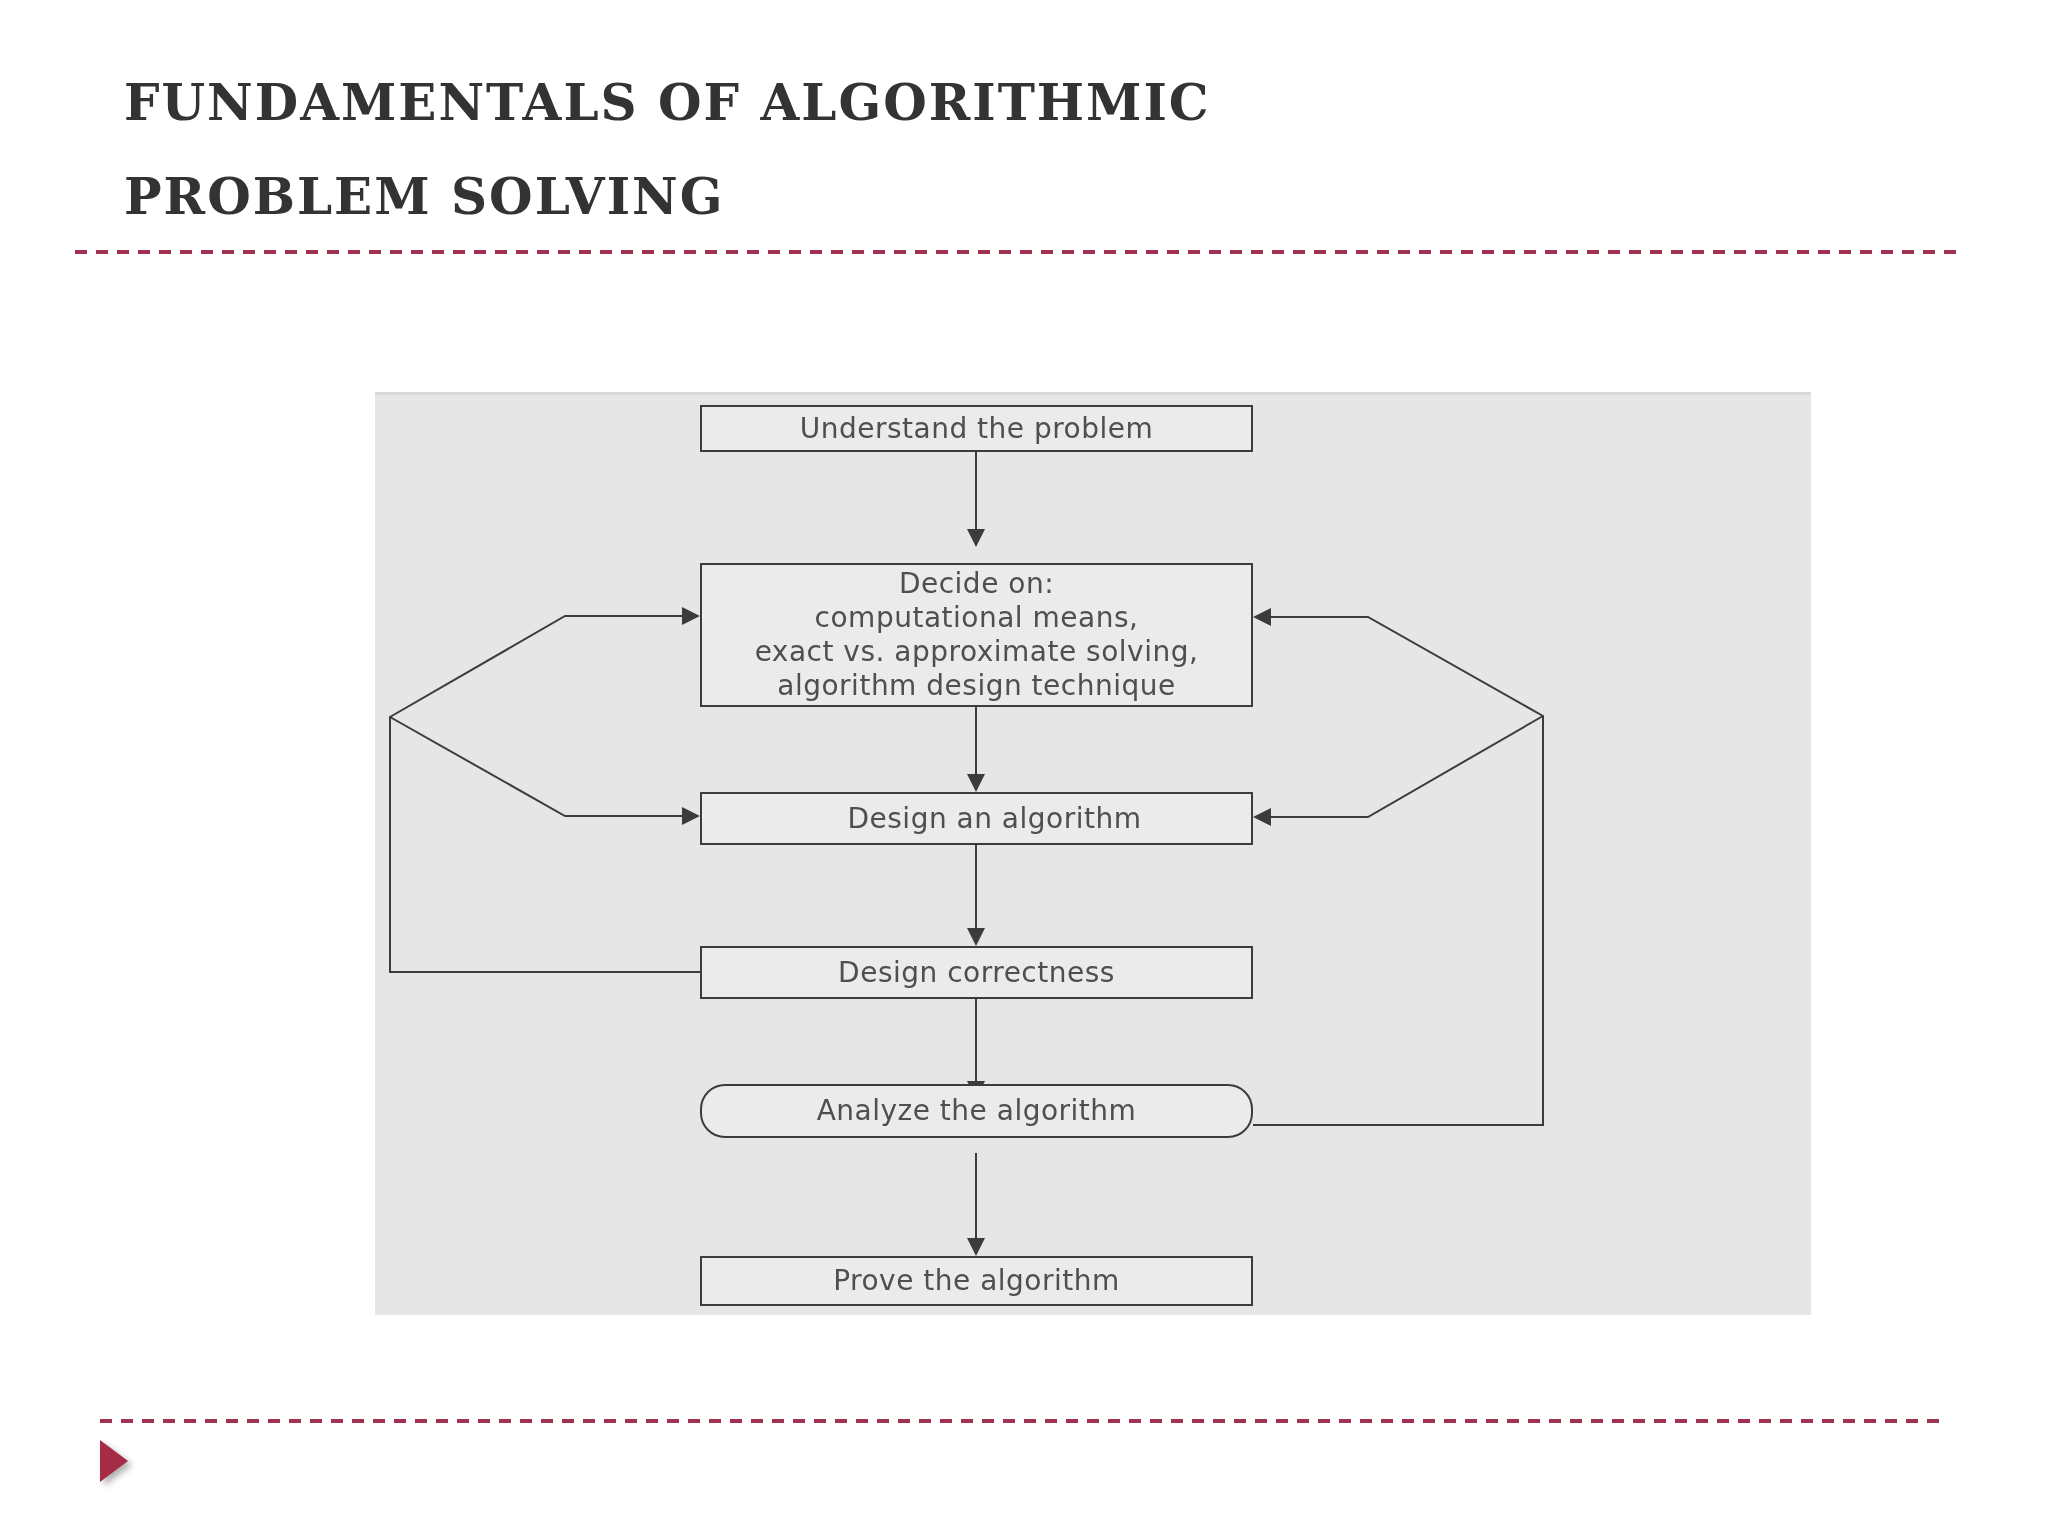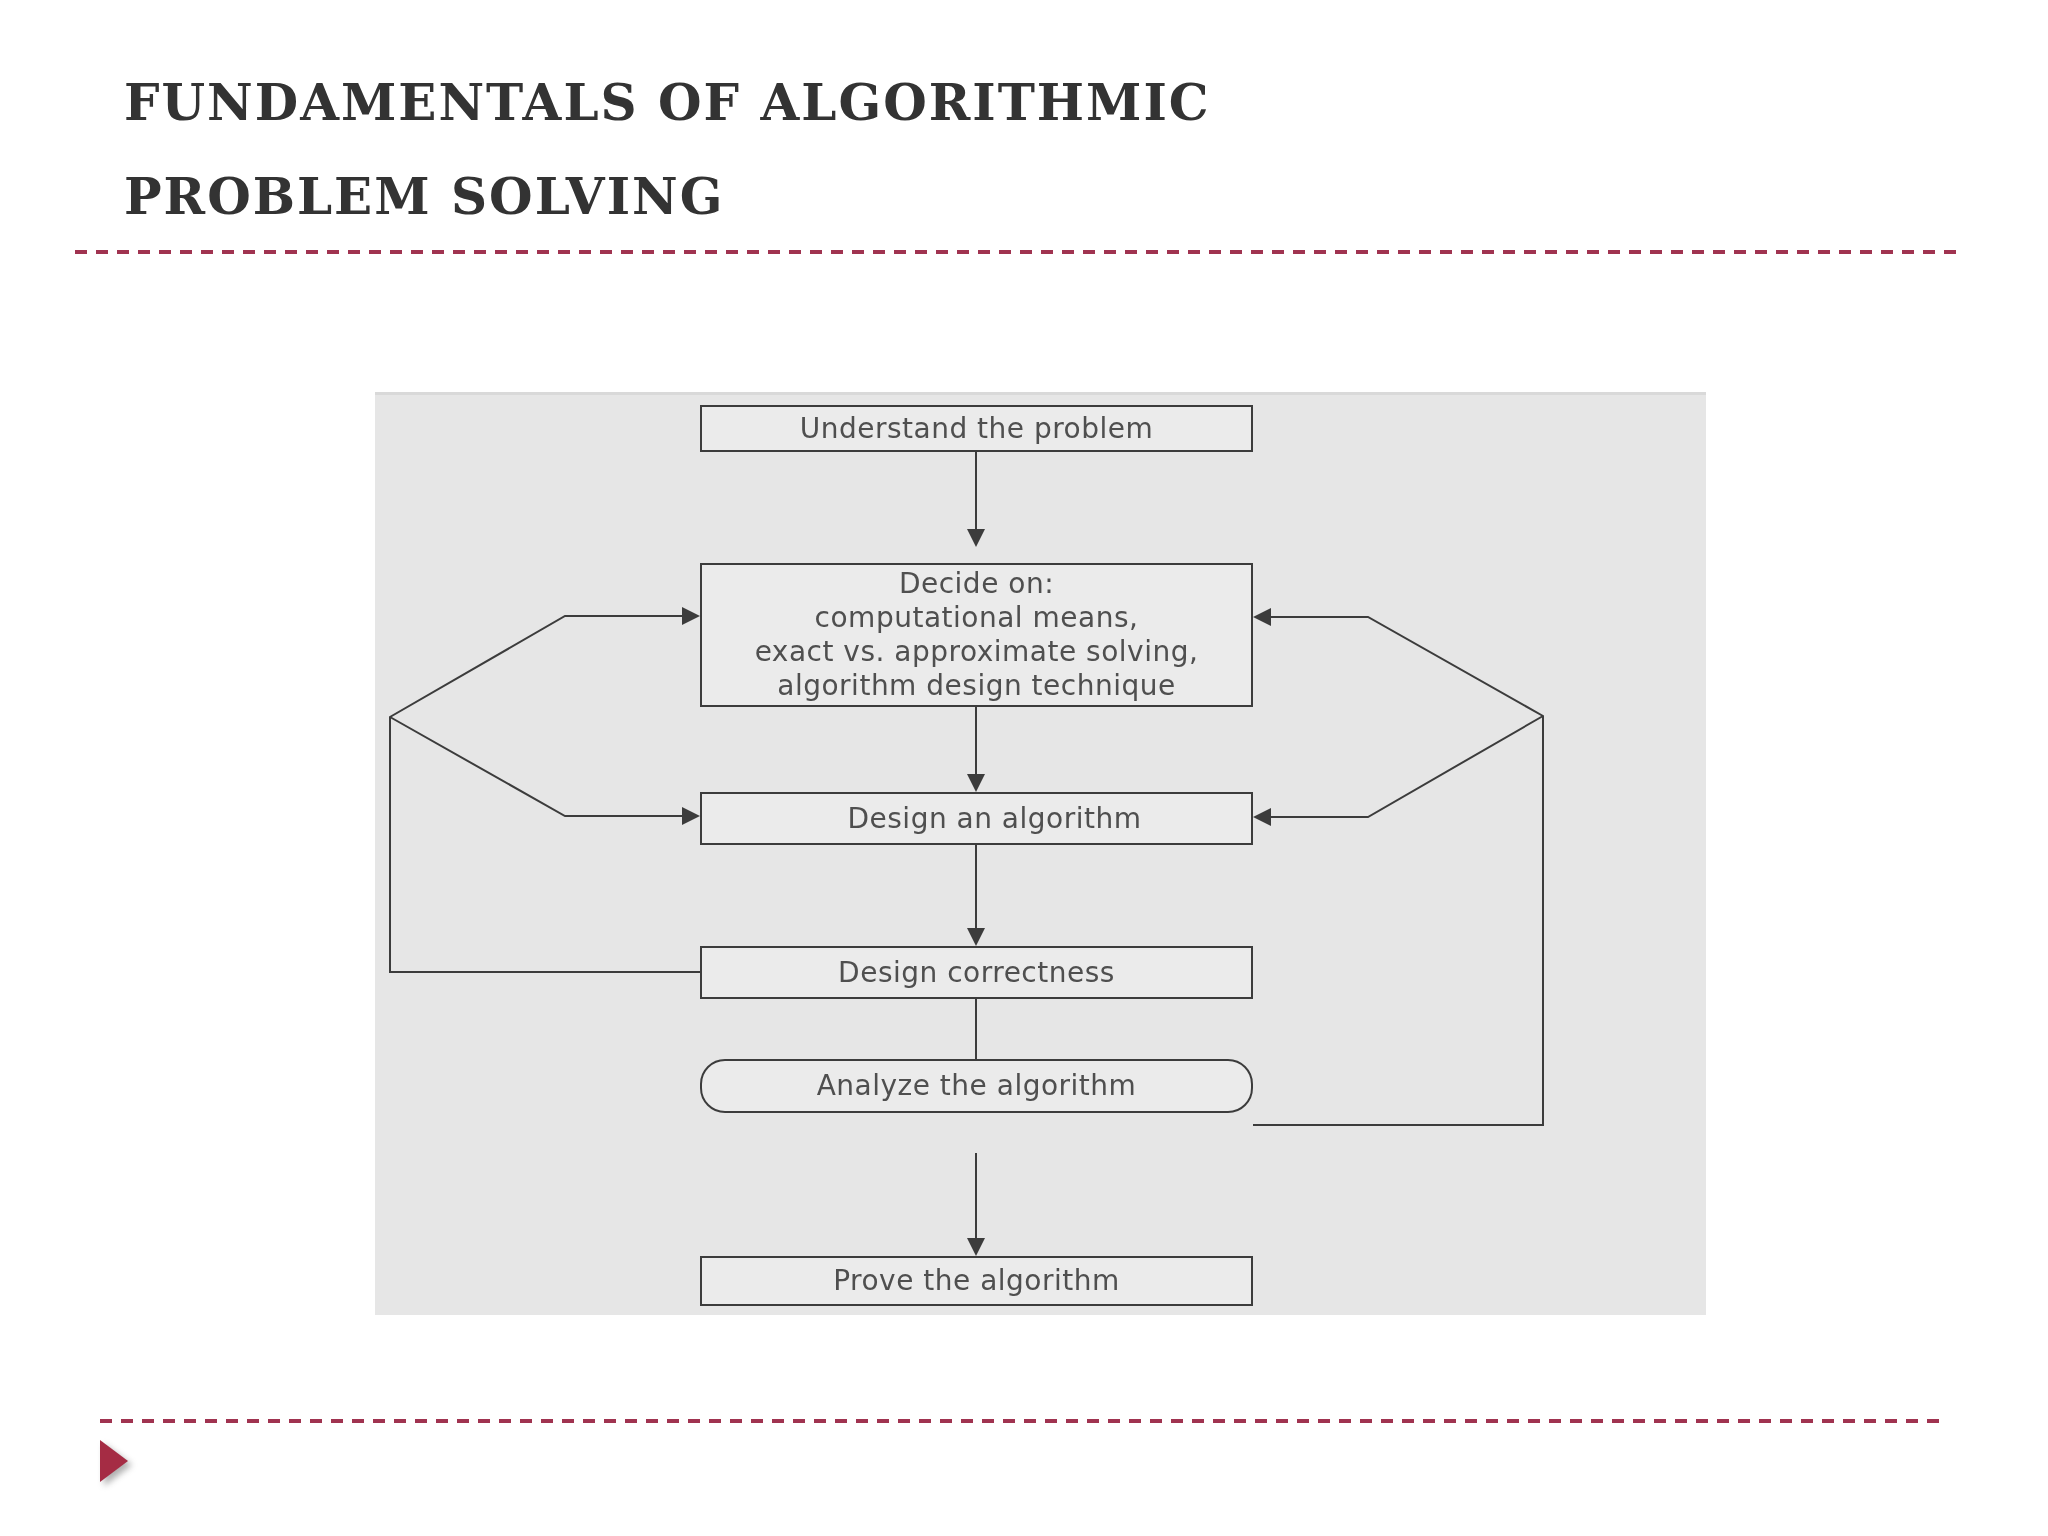--- a/index.html
+++ b/index.html
@@ -34,21 +34,21 @@
     position: absolute;
     left: 100px;
     top: 1440px;
     filter: drop-shadow(4px 4px 3px rgba(80,80,80,0.45));
   }
 
   .panel {
     position: absolute;
     left: 375px;
     top: 392px;
-    width: 1331px;
+    width: 1436px;
     height: 920px;
     background: #e6e6e6;
     border-top: 3px solid #d9d9d9;
     box-sizing: content-box;
   }
   .panel svg.connectors {
     position: absolute;
     left: 0; top: 0;
     width: 1195px; height: 920px;
   }
@@ -68,21 +68,21 @@
     display: flex;
     align-items: center;
     justify-content: center;
     text-align: center;
     white-space: pre-line;
   }
   .box-understand { top: 10px;  height: 47px;  }
   .box-decide     { top: 168px; height: 144px; }
   .box-design     { top: 397px; height: 53px; padding-left: 36px;  }
   .box-prove      { top: 551px; height: 53px;  }
-  .box-analyze    { top: 664px; height: 54px; border-radius: 25px;  }
+  .box-analyze    { top: 689px; height: 54px; border-radius: 25px;  }
   .box-code       { top: 861px; height: 50px;  }
 
   .connectors path {
     fill: none;
     stroke: #3c3c3c;
     stroke-width: 2px;
   }
   .connectors polygon { fill: #3c3c3c; stroke: none; }
 </style>
 </head>

